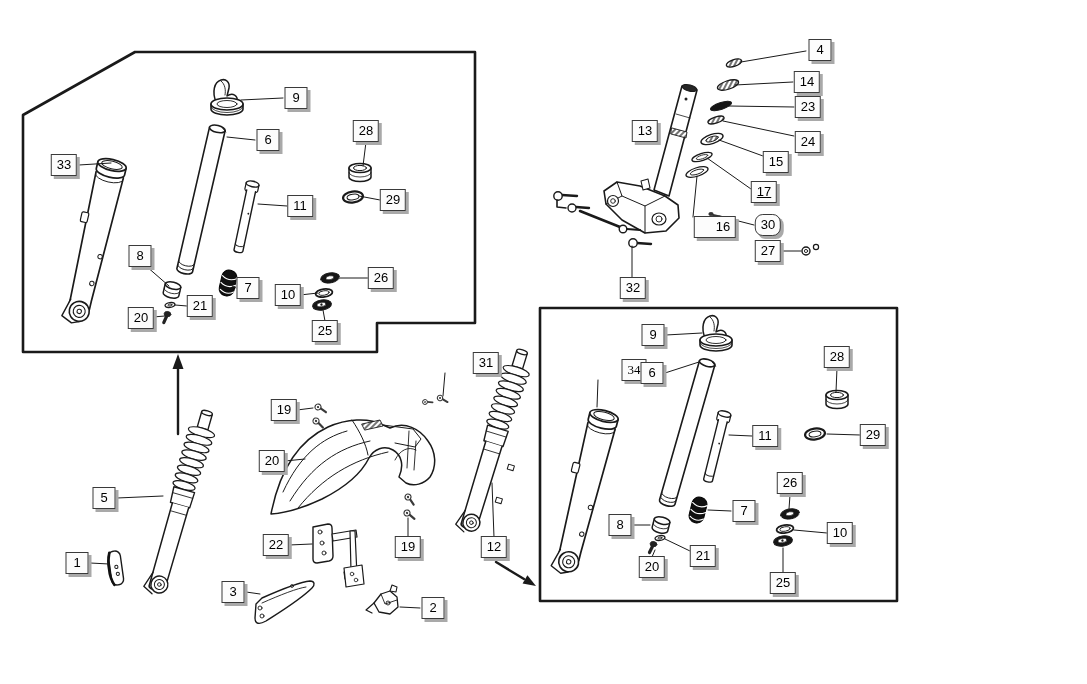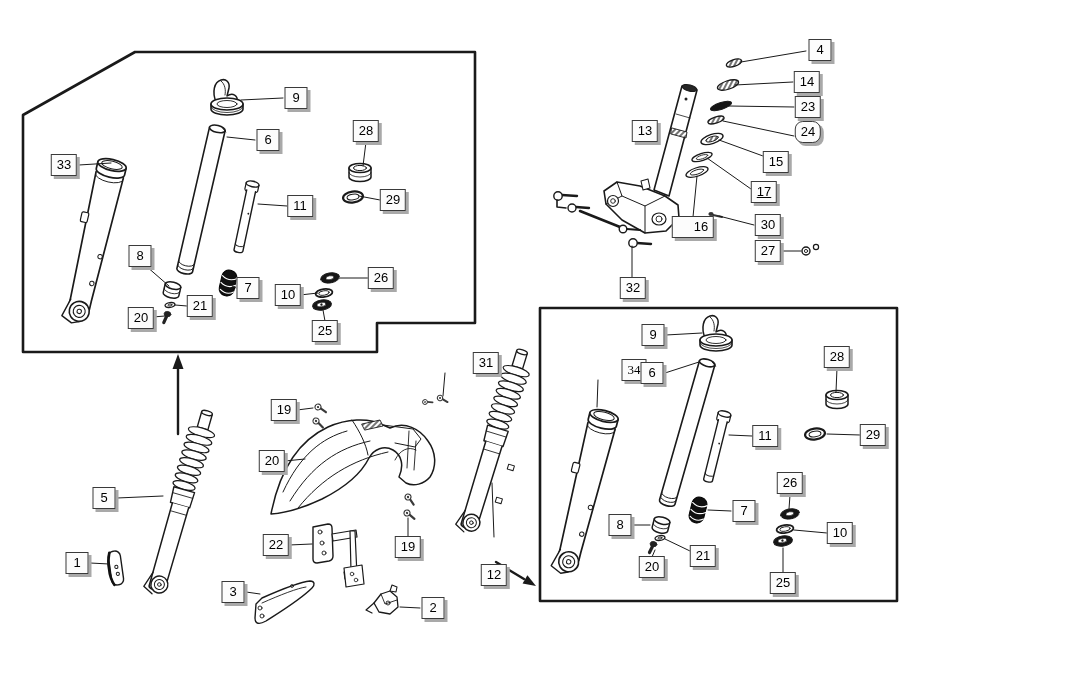--- a/index.html
+++ b/index.html
@@ -415,38 +415,38 @@
       <div class="lbl" style="left: 140px; top: 256px;">8</div>
       <div class="lbl" style="left: 248px; top: 288px;">7</div>
       <div class="lbl" style="left: 381px; top: 278px;">26</div>
       <div class="lbl" style="left: 288px; top: 295px;">10</div>
       <div class="lbl" style="left: 200px; top: 306px;">21</div>
       <div class="lbl" style="left: 141px; top: 318px;">20</div>
       <div class="lbl" style="left: 325px; top: 331px;">25</div>
       <div class="lbl" style="left: 820px; top: 50px;">4</div>
       <div class="lbl" style="left: 807px; top: 82px; text-align: center;">14</div>
       <div class="lbl" style="left: 808px; top: 107px;">23</div>
-      <div class="lbl" style="left: 808px; top: 132px; border-radius: 8px;">24</div>
+      <div class="lbl" style="left: 808px; top: 142px;">24</div>
       <div class="lbl" style="left: 776px; top: 162px;">15</div>
       <div class="lbl" style="left: 645px; top: 131px;">13</div>
       <div class="lbl" style="left: 764px; top: 192px; text-decoration: underline;">17</div>
-      <div class="lbl" style="left: 693px; top: 227px; padding-left: 21px;">16</div>
-      <div class="lbl" style="left: 768px; top: 225px;">30</div>
+      <div class="lbl" style="left: 715px; top: 227px; padding-left: 21px;">16</div>
+      <div class="lbl" style="left: 768px; top: 225px; border-radius: 8px;">30</div>
       <div class="lbl" style="left: 768px; top: 251px;">27</div>
       <div class="lbl" style="left: 633px; top: 288px;">32</div>
       <div class="lbl" style="left: 445px; top: 363px; margin-left: 41px;">31</div>
       <div class="lbl" style="left: 284px; top: 410px;">19</div>
       <div class="lbl" style="left: 272px; top: 461px;">20</div>
       <div class="lbl" style="left: 276px; top: 545px;">22</div>
       <div class="lbl" style="left: 233px; top: 592px;">3</div>
       <div class="lbl" style="left: 433px; top: 608px;">2</div>
       <div class="lbl" style="left: 408px; top: 547px;">19</div>
       <div class="lbl" style="left: 104px; top: 498px;">5</div>
       <div class="lbl" style="left: 77px; top: 563px;">1</div>
-      <div class="lbl" style="left: 494px; top: 547px; margin-top: 28px;">12</div>
+      <div class="lbl" style="left: 494px; top: 547px;">12</div>
       <div class="lbl" style="left: 653px; top: 335px;">9</div>
       <div class="lbl" style="left: 634px; top: 370px; font-family: Liberation Serif, serif;">34</div>
       <div class="lbl" style="left: 652px; top: 373px;">6</div>
       <div class="lbl" style="left: 837px; top: 357px;">28</div>
       <div class="lbl" style="left: 765px; top: 436px;">11</div>
       <div class="lbl" style="left: 873px; top: 435px;">29</div>
       <div class="lbl" style="left: 790px; top: 483px;">26</div>
       <div class="lbl" style="left: 744px; top: 511px;">7</div>
       <div class="lbl" style="left: 620px; top: 525px;">8</div>
       <div class="lbl" style="left: 840px; top: 533px;">10</div>

